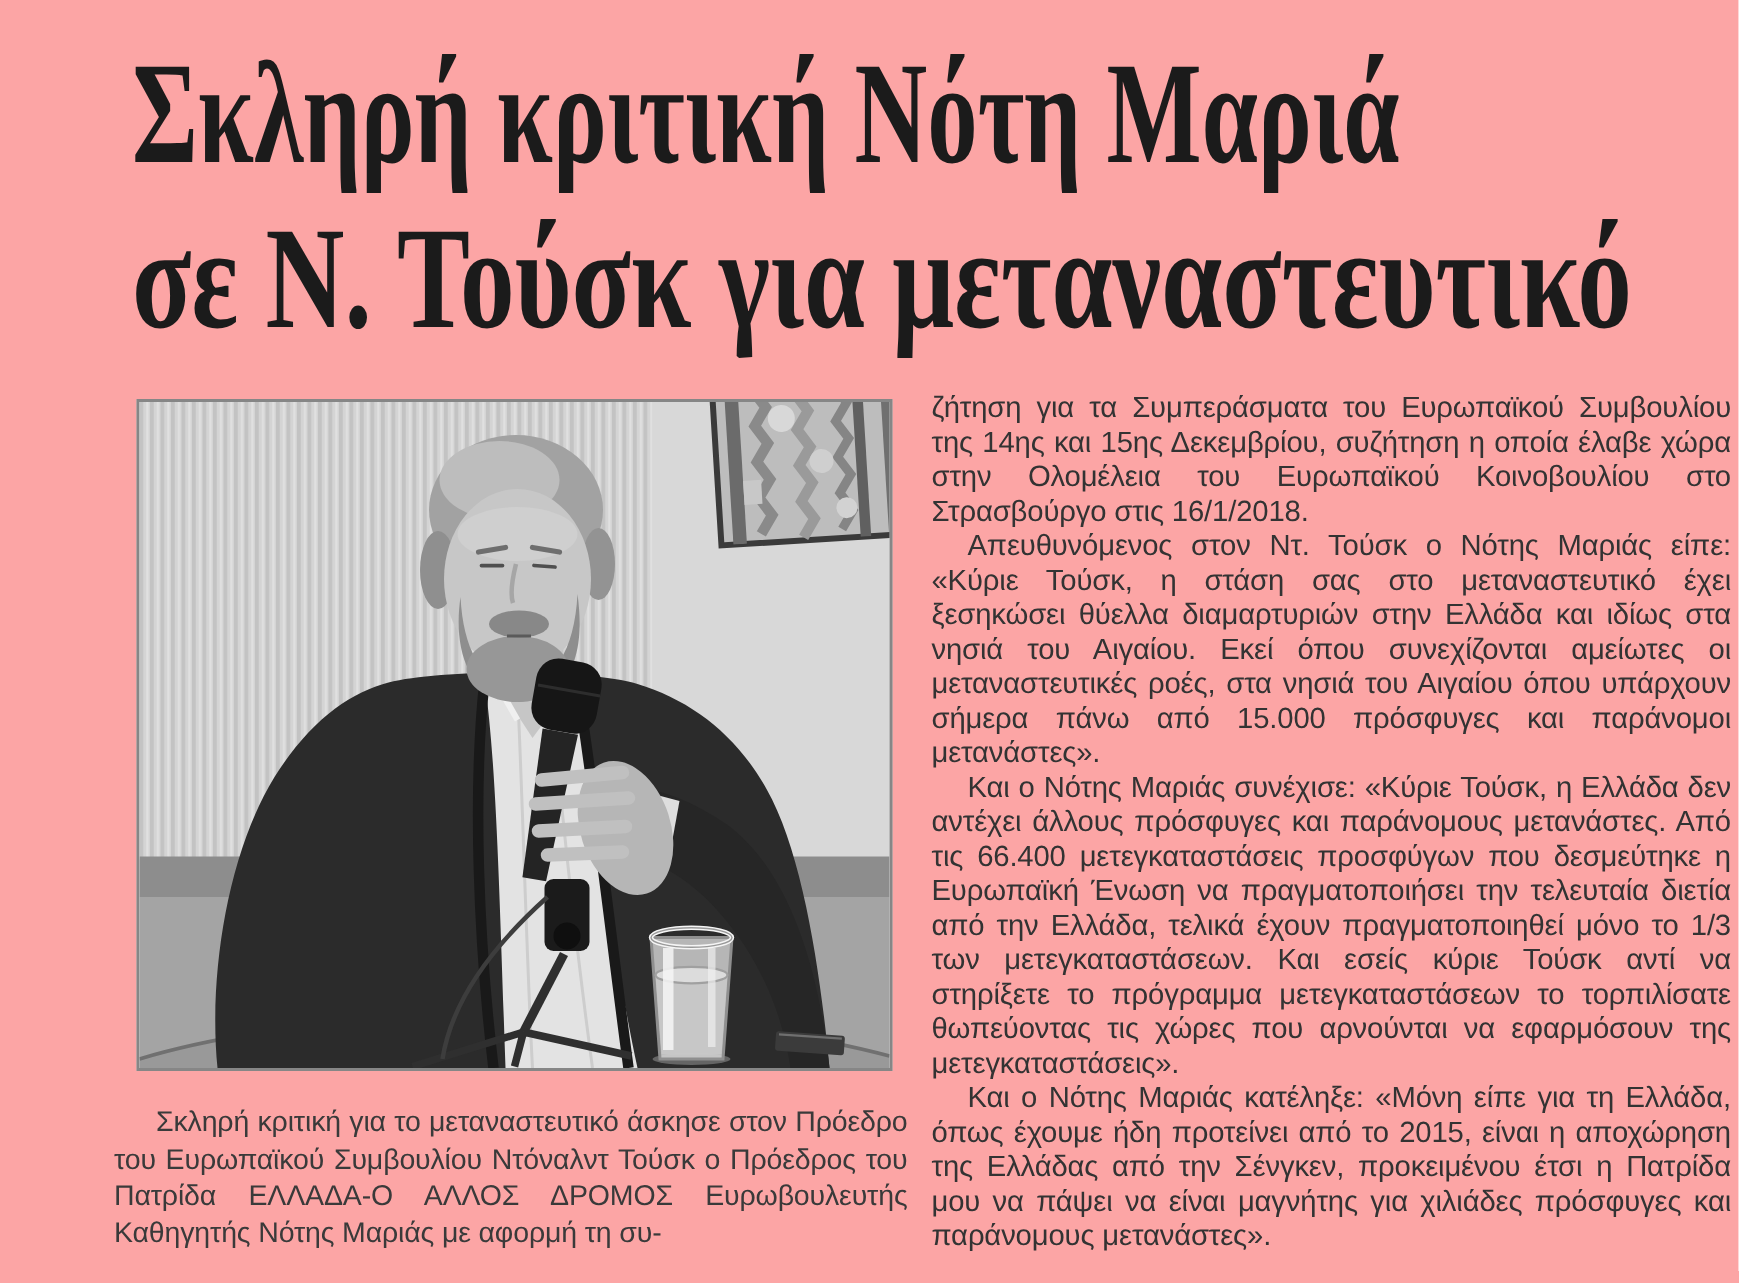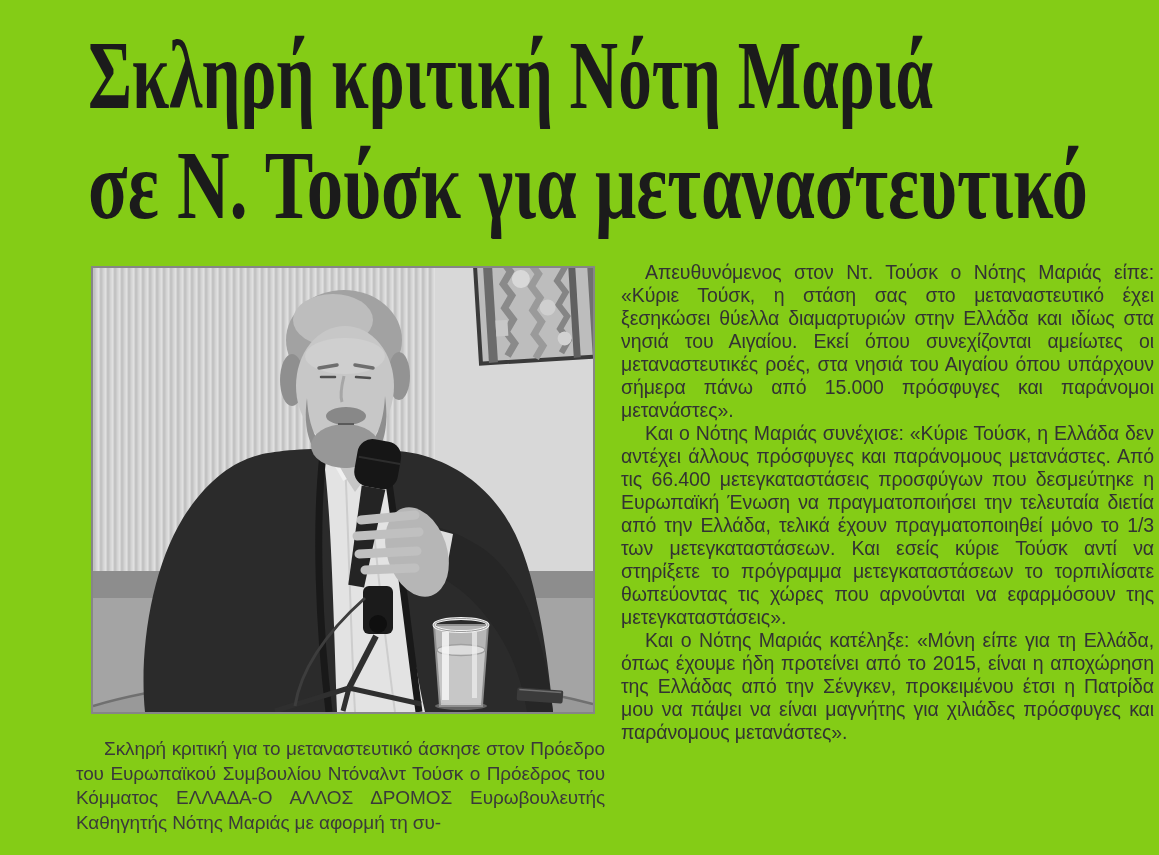--- a/index.html
+++ b/index.html
@@ -1,19 +1,19 @@
 <!DOCTYPE html>
 <html><head>
 <meta charset="utf-8">
 <style>
   html,body{margin:0;padding:0;background:#ffffff;}
   .page{
     position:relative;
     width:1159px;height:855px;
-    background:#84cc16;
+    background:#fca5a5;
     overflow:hidden;
     font-family:"Liberation Sans","DejaVu Sans",sans-serif;
     color:#2e2e2e;
   }
   
   .headline-svg{position:absolute;left:0;top:0;}
   .hl{
     font-family:"Liberation Serif","DejaVu Serif",serif;
     font-weight:700;
     font-size:97px;
@@ -158,21 +158,22 @@
         <rect x="379" y="364" width="5" height="66" fill="#efefef" opacity="0.7"></rect>
       </g>
 
       <g transform="rotate(4 447 427)">
         <rect x="424" y="421" width="46" height="13" rx="2" fill="#3b3b3b"></rect>
         <path d="M426,423 L468,423" stroke="#6f6f6f" stroke-width="1.5"></path>
       </g>
     </svg>
   </figure>
 
-  <p class="caption">Σκληρή κριτική για το μεταναστευτικό άσκησε στον Πρόεδρο του Ευρωπαϊκού Συμβουλίου Ντόναλντ Τούσκ ο Πρόεδρος του Κόμματος ΕΛΛΑΔΑ-Ο ΑΛΛΟΣ ΔΡΟΜΟΣ Ευρωβουλευτής Καθηγητής Νότης Μαριάς με αφορμή τη συ-</p>
+  <p class="caption">Σκληρή κριτική για το μεταναστευτικό άσκησε στον Πρόεδρο του Ευρωπαϊκού Συμβουλίου Ντόναλντ Τούσκ ο Πρόεδρος του Πατρίδα ΕΛΛΑΔΑ-Ο ΑΛΛΟΣ ΔΡΟΜΟΣ Ευρωβουλευτής Καθηγητής Νότης Μαριάς με αφορμή τη συ-</p>
 
   <div class="col-right">
+    <p class="p-first">ζήτηση για τα Συμπεράσματα του Ευρωπαϊκού Συμβουλίου της 14ης και 15ης Δεκεμβρίου, συζήτηση η οποία έλαβε χώρα στην Ολομέλεια του Ευρωπαϊκού Κοινοβουλίου στο Στρασβούργο στις 16/1/2018.</p>
     <p>Απευθυνόμενος στον Ντ. Τούσκ ο Νότης Μαριάς είπε: «Κύριε Τούσκ, η στάση σας στο μεταναστευτικό έχει ξεσηκώσει θύελλα διαμαρτυριών στην Ελλάδα και ιδίως στα νησιά του Αιγαίου. Εκεί όπου συνεχίζονται αμείωτες οι μεταναστευτικές ροές, στα νησιά του Αιγαίου όπου υπάρχουν σήμερα πάνω από 15.000 πρόσφυγες και παράνομοι μετανάστες».</p>
     <p>Και ο Νότης Μαριάς συνέχισε: «Κύριε Τούσκ, η Ελλάδα δεν αντέχει άλλους πρόσφυγες και παράνομους μετανάστες. Από τις 66.400 μετεγκαταστάσεις προσφύγων που δεσμεύτηκε η Ευρωπαϊκή Ένωση να πραγματοποιήσει την τελευταία διετία από την Ελλάδα, τελικά έχουν πραγματοποιηθεί μόνο το 1/3 των μετεγκαταστάσεων. Και εσείς κύριε Τούσκ αντί να στηρίξετε το πρόγραμμα μετεγκαταστάσεων το τορπιλίσατε θωπεύοντας τις χώρες που αρνούνται να εφαρμόσουν της μετεγκαταστάσεις».</p>
     <p>Και ο Νότης Μαριάς κατέληξε: «Μόνη είπε για τη Ελλάδα, όπως έχουμε ήδη προτείνει από το 2015, είναι η αποχώρηση της Ελλάδας από την Σένγκεν, προκειμένου έτσι η Πατρίδα μου να πάψει να είναι μαγνήτης για χιλιάδες πρόσφυγες και παράνομους μετανάστες».</p>
   </div>
 
 </div>
 
 </body></html>

